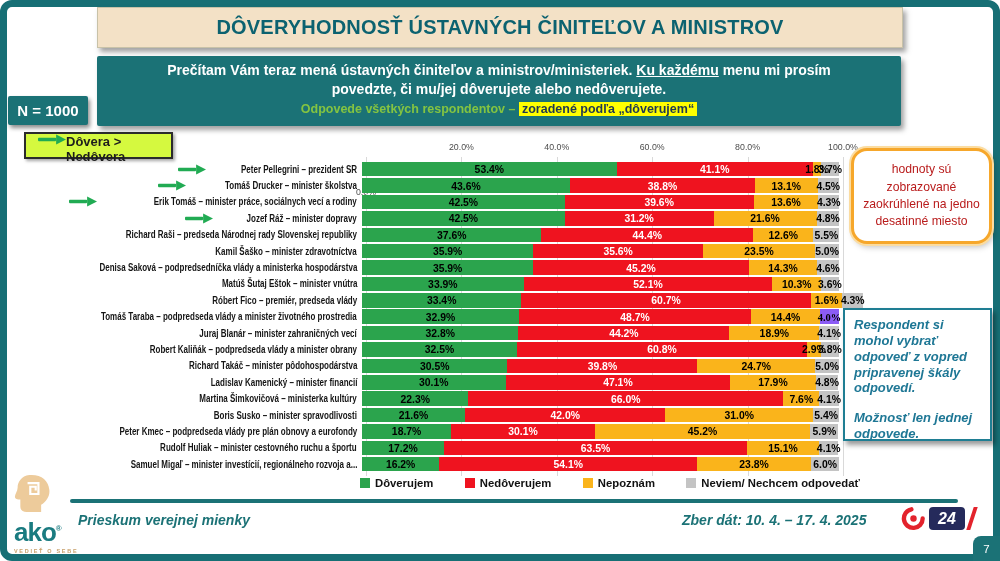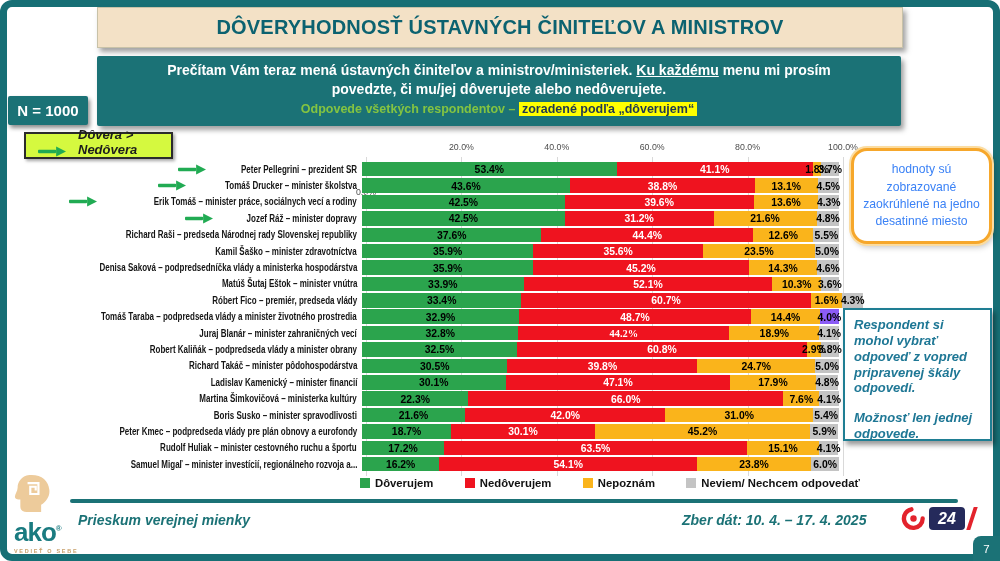--- a/index.html
+++ b/index.html
@@ -19,22 +19,22 @@
   .sline3{font-size:12.5px;margin-top:2px;}
   .u{text-decoration:underline;}
   .sub-green{color:#84C441;}
   .sub-hl{background:#FFFF00;color:#1F3850;padding:0 3px;}
   
   .n-box{left:8px;top:96px;width:80px;height:29px;background:#1B7276;color:#fff;font-weight:bold;
     font-size:15px;display:flex;align-items:center;justify-content:center;
     box-shadow:2px 3px 4px rgba(0,0,0,.45);border-radius:2px;}
   
   .sort-box{left:24px;top:132px;width:149px;height:27px;background:#D5F93F;border:2px solid #2b2b2b;
-    box-sizing:border-box;display:flex;align-items:flex-end;gap:12px;padding-left:12px;
-    box-shadow:2px 2px 3px rgba(0,0,0,.35);font-style:italic;}
+    box-sizing:border-box;display:flex;align-items:flex-start;gap:0;padding-left:12px;
+    box-shadow:2px 2px 3px rgba(0,0,0,.35);}
   .sort-label{font-size:13px;font-weight:bold;color:#1d1d1d;}
   .arr{width:28px;height:11px;display:block;}
   
   .axis{left:366px;top:142px;width:477px;height:12px;}
   .tick{position:absolute;top:0;transform:translateX(-50%);font-size:8.8px;color:#4d4d4d;white-space:nowrap;}
   .grid{left:366px;top:157px;width:477px;height:319px;}
   .gline{position:absolute;top:0;width:1px;height:100%;background:#D9D9D9;}
   .rows{left:90px;top:161px;width:753px;}
   .crow{display:flex;align-items:center;height:16.4px;}
   .clabel{width:272px;flex:none;display:flex;justify-content:flex-end;align-items:center;gap:6px;
@@ -47,21 +47,21 @@
     font-weight:bold;white-space:nowrap;color:#000;z-index:2;}
   .segv.onred{color:#fff;}
   
   .legend{left:360px;top:477px;width:500px;display:flex;justify-content:space-between;align-items:center;}
   .litem{display:flex;align-items:center;gap:5px;font-size:11.3px;font-weight:bold;color:#111;white-space:nowrap;}
   .lsw{width:10px;height:10px;display:inline-block;}
   
   .note-round{left:851px;top:148px;width:141px;height:96px;background:#fff;border:3px solid #F6A72B;
     border-radius:16px;box-shadow:0 0 0 2px #FBDCA0,2px 3px 6px rgba(0,0,0,.25);
     display:flex;align-items:center;justify-content:center;text-align:center;font-size:12.2px;
-    color:#3b82f6;line-height:1.42;padding:4px 6px;box-sizing:border-box;}
+    color:#b91c1c;line-height:1.42;padding:4px 6px;box-sizing:border-box;}
   .note-method{left:843px;top:308px;width:149px;height:133px;background:#fff;border:2px solid #1F7E93;
     box-shadow:3px 4px 5px rgba(0,0,0,.4);padding:7px 9px;box-sizing:border-box;font-size:13px;
     font-weight:bold;font-style:italic;color:#1E7795;line-height:1.22;}
   .note-method p{margin:0 0 14px 0;}
   .note-method p:last-child{margin:0;}
   
   .divider{left:70px;top:499px;width:888px;height:4px;background:#1B7276;border-radius:2px;}
   .foot-text{font-size:14px;font-weight:bold;font-style:italic;color:#1B7276;white-space:nowrap;}
   .survey{left:78px;top:512px;}
   .collect{left:682px;top:512px;}
@@ -323,34 +323,34 @@
       <div class="cbar">
         <div class="seg" style="width: 32.9%; background: rgb(43, 164, 77);">
           <span class="segv">32.9%</span>
         </div>
         <div class="seg" style="width: 48.7%; background: rgb(239, 19, 31);">
           <span class="segv onred">48.7%</span>
         </div>
         <div class="seg" style="width: 14.4%; background: rgb(250, 180, 27);">
           <span class="segv">14.4%</span>
         </div>
-        <div class="seg" style="width: 4%; background: #8b5cf6;">
+        <div class="seg" style="width: 4%; background: #8b5cf6; font-family: Liberation Serif, serif;">
           <span class="segv">4.0%</span>
         </div>
       </div>
     </div>
     <div class="crow">
       <div class="clabel">
         <span class="cname">Juraj Blanár – minister zahraničných vecí</span>
       </div>
       <div class="cbar">
         <div class="seg" style="width: 32.8%; background: rgb(43, 164, 77);">
           <span class="segv">32.8%</span>
         </div>
-        <div class="seg" style="width: 44.2%; background: rgb(239, 19, 31); font-family: Liberation Serif, serif;">
+        <div class="seg" style="width: 44.2%; background: rgb(239, 19, 31);">
           <span class="segv onred">44.2%</span>
         </div>
         <div class="seg" style="width: 18.9%; background: rgb(250, 180, 27);">
           <span class="segv">18.9%</span>
         </div>
         <div class="seg" style="width: 4.1%; background: rgb(196, 196, 196);">
           <span class="segv">4.1%</span>
         </div>
       </div>
     </div>

